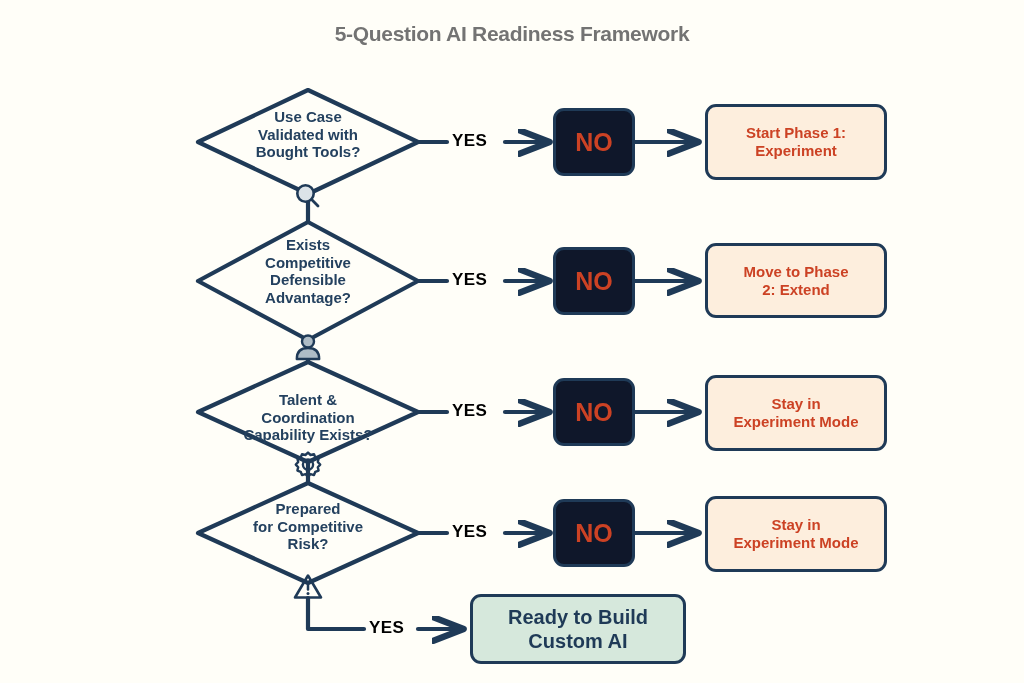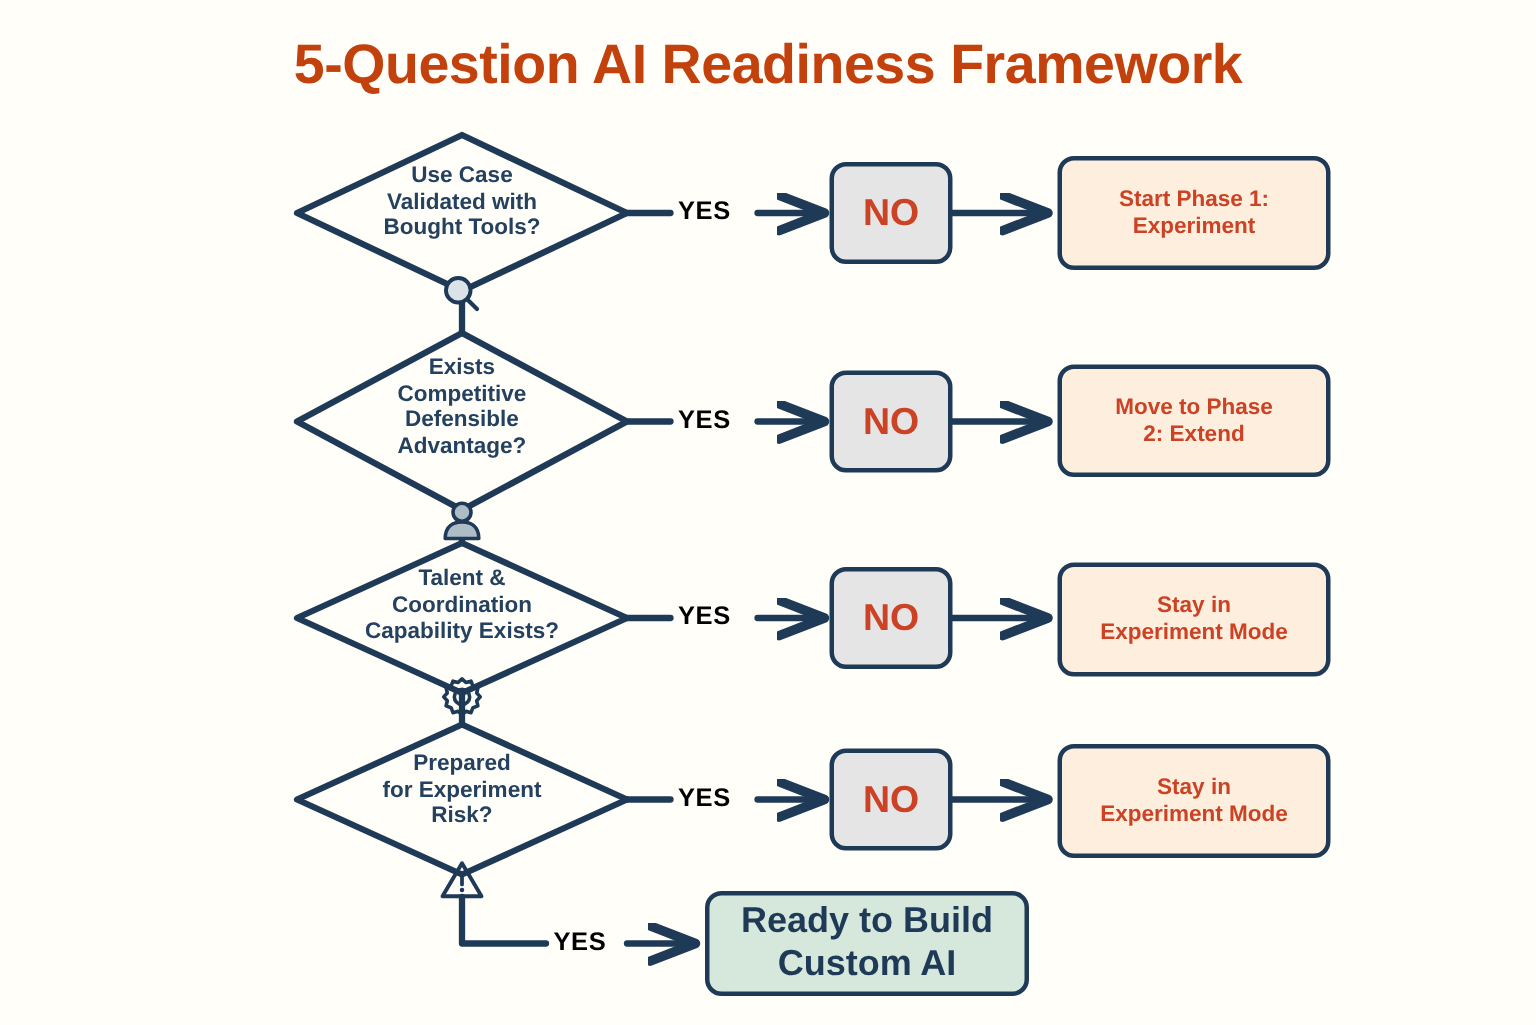--- a/index.html
+++ b/index.html
@@ -27,23 +27,23 @@
     width: 1024px;
     height: 683px;
     pointer-events: none;
   }
   .title {
     position: absolute;
     left: 0;
     top: 22px;
     width: 1024px;
     text-align: center;
-    font-size: 37px;
-    font-weight: bold;
-    color: #c2410c;
+    font-size: 21px;
+    font-weight: bold;
+    color: #737373;
     letter-spacing: -0.3px;
   }
   .node-text {
     position: absolute;
     text-align: center;
     color: #1f3a57;
     font-weight: bold;
     line-height: 1.18;
     pointer-events: none;
   }
@@ -65,34 +65,34 @@
     border: 3.5px solid #1f3a57;
     border-radius: 11px;
     display: flex;
     align-items: center;
     justify-content: center;
     text-align: center;
     font-weight: bold;
     line-height: 1.2;
   }
   .box-no {
-    background: #e5e5e5;
+    background: #0f172a;
     color: #cc4224;
     font-size: 25px;
   }
   .box-outcome {
     background: #fdeedd;
     color: #cc4224;
     font-size: 15px;
     padding: 0 10px;
   }
   .box-final {
     background: #d6e8dc;
     color: #1f3a57;
-    font-size: 24px;
+    font-size: 20px;
     padding: 0 10px;
   }
   .icon-holder {
     position: absolute;
     width: 34px;
     height: 34px;
     pointer-events: none;
   }
 </style>
 </head>
@@ -192,29 +192,29 @@
     <div>Bought Tools?</div>
   </div>
 
   <div class="node-text diamond-text" style="left:188px; top:236px;">
     <div>Exists</div>
     <div>Competitive</div>
     <div>Defensible</div>
     <div>Advantage?</div>
   </div>
 
-  <div class="node-text diamond-text" style="left:188px; top:377px;">
+  <div class="node-text diamond-text" style="left:188px; top:391px;">
     <div>Talent &amp;</div>
     <div>Coordination</div>
     <div>Capability Exists?</div>
   </div>
 
   <div class="node-text diamond-text" style="left:188px; top:500px;">
     <div>Prepared</div>
-    <div>for Experiment</div>
+    <div>for Competitive</div>
     <div>Risk?</div>
   </div>
 
   <div class="icon-holder" style="left:291px; top:180px;">
     <svg viewBox="0 0 34 34" width="34" height="34">
       <circle cx="14.5" cy="13.5" r="8.2" fill="#DCE3E8" stroke="#1F3A57" stroke-width="2.6"></circle>
       <path d="M20.6,19.6 L27,26" stroke="#1F3A57" stroke-width="2.8" stroke-linecap="round" fill="none"></path>
     </svg>
   </div>
 

